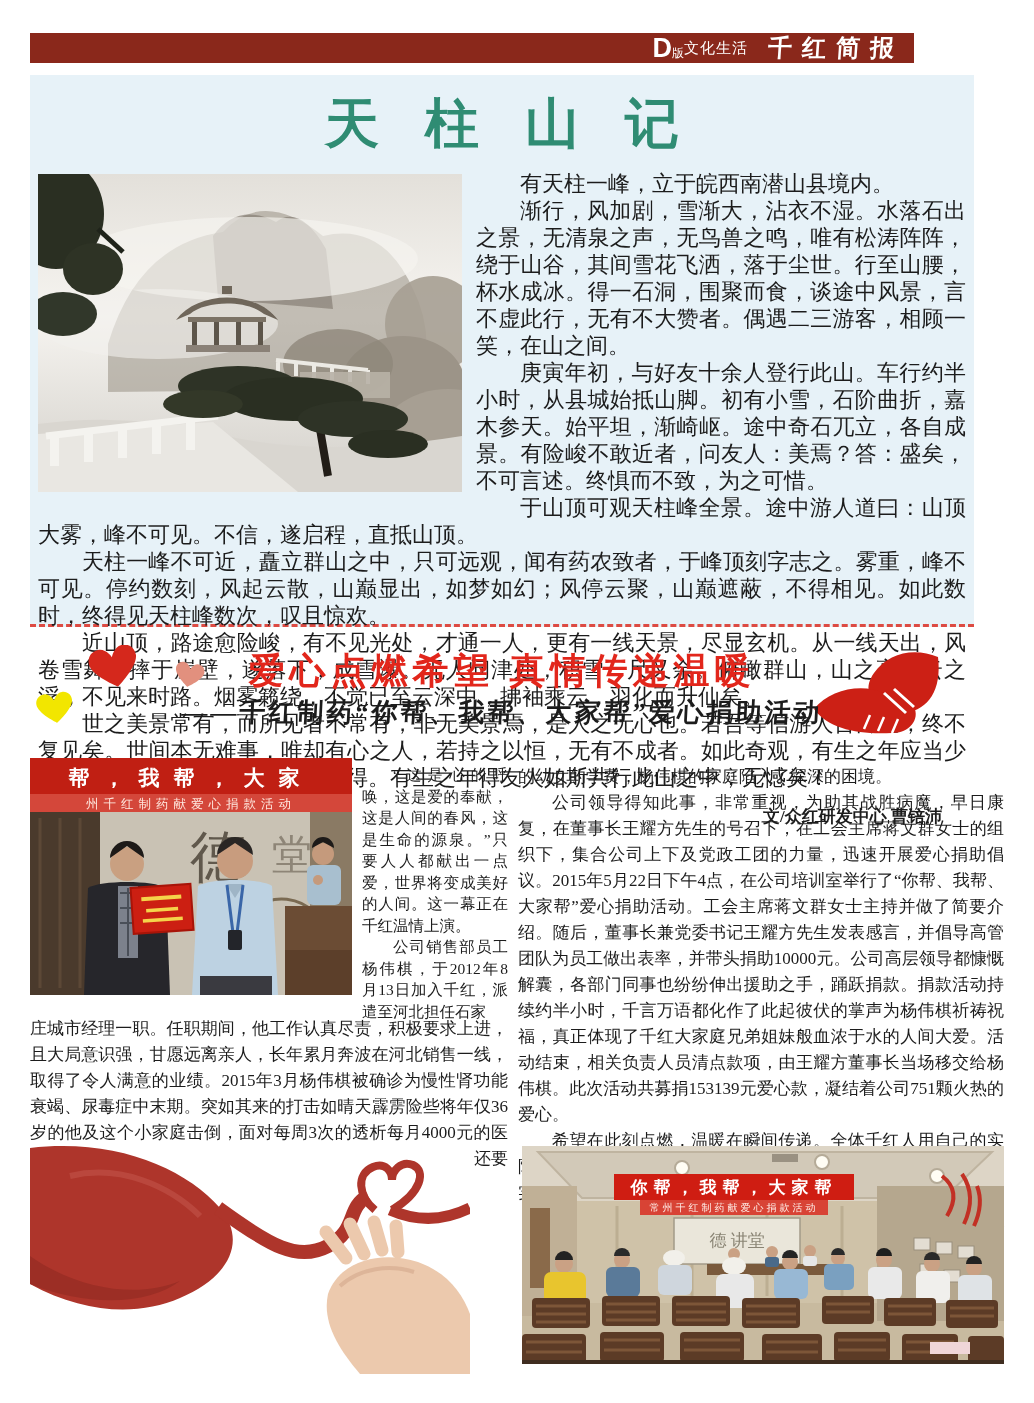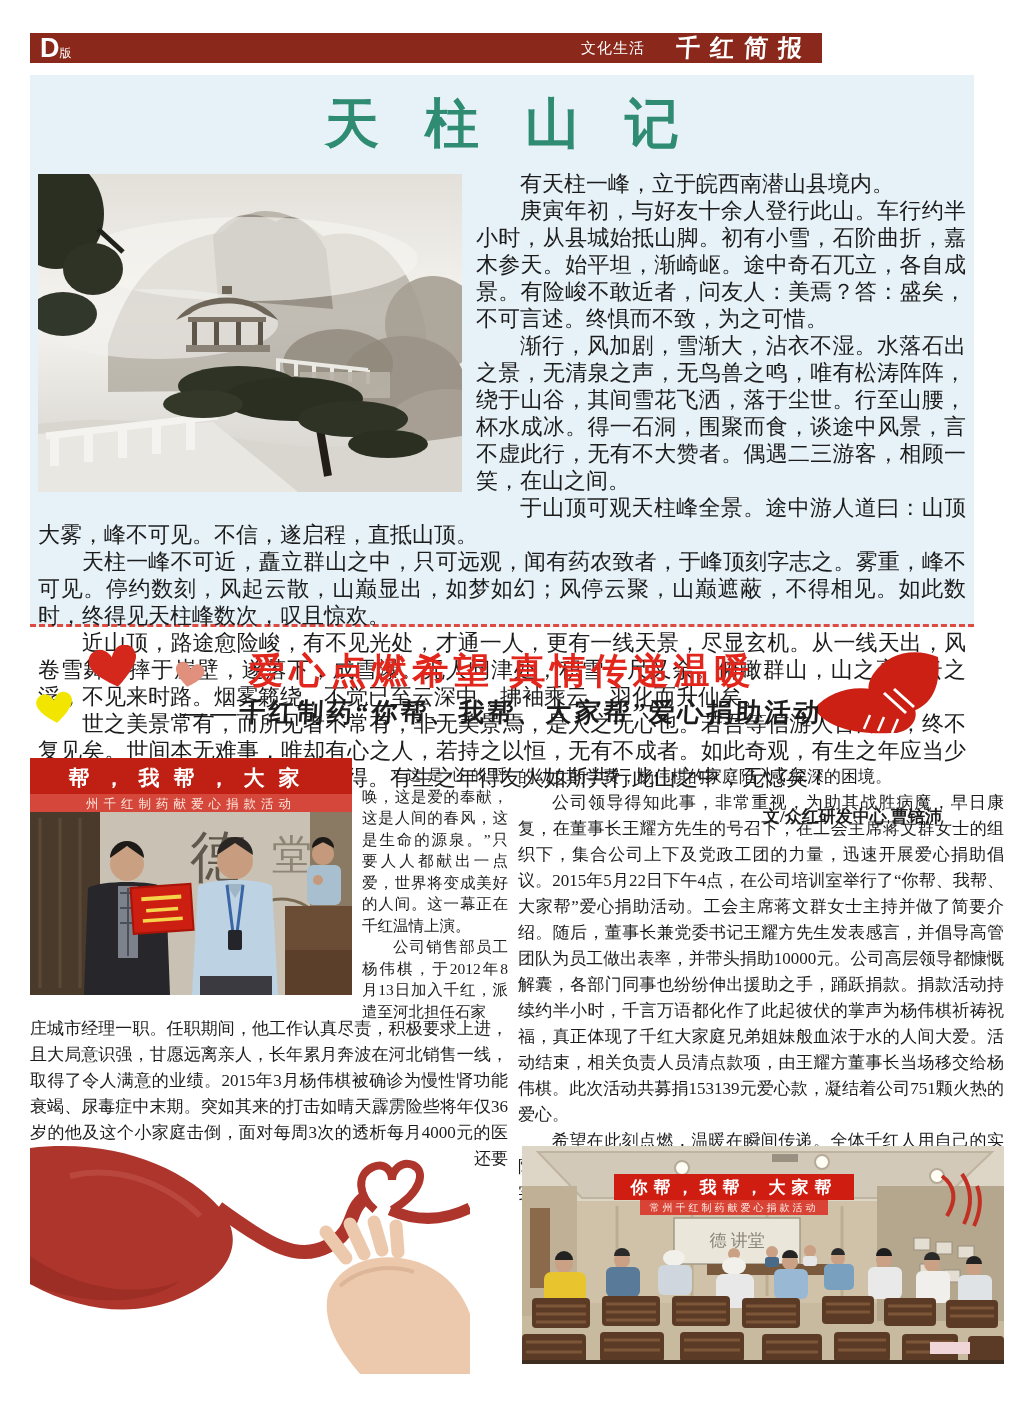--- a/index.html
+++ b/index.html
@@ -1,23 +1,23 @@
 <!DOCTYPE html>
 <html><head>
 <meta charset="utf-8">
 <style>
   html,body{margin:0;padding:0;background:#ffffff;}
   .page{position:relative;width:1034px;height:1403px;background:#ffffff;overflow:hidden;
         font-family:"Liberation Serif",serif;color:#1c1c1c;}
   
-  .masthead-bar{position:absolute;left:30px;top:33px;width:792px;height:30px;background:#8a281b;
-    display:flex;align-items:center;justify-content:space-between;padding:0 10px;box-sizing:border-box;color:#fff;}
+  .masthead-bar{position:absolute;left:30px;top:33px;width:884px;height:30px;background:#8a281b;
+    display:flex;align-items:center;justify-content:flex-end;padding:0 10px;box-sizing:border-box;color:#fff;}
   .page-label{font-family:"Liberation Sans",sans-serif;font-weight:bold;font-size:27px;line-height:1;}
   .page-label small{font-size:12px;font-weight:normal;}
-  .masthead-right{display:flex;align-items:center;gap:31px;}
+  .masthead-right{display:flex;align-items:center;gap:20px;}
   .section-label{font-size:15px;letter-spacing:1px;}
   .masthead-title{font-size:24px;font-weight:bold;letter-spacing:10px;transform:skewX(-4deg);}
   
   .article1{position:absolute;left:30px;top:75px;width:944px;height:552px;background:#e7f2f8;
     box-sizing:border-box;padding:16px 8px 0 8px;border-bottom:3px dashed #dd4b43;}
   .a1-title{margin:4px 0 16px 0;text-align:center;color:#2f8c73;font-size:54px;font-weight:bold;
     letter-spacing:46px;padding-left:46px;line-height:1.1;}
   .a1-photo{float:left;width:424px;height:318px;margin:4px 14px 8px 0;}
   .a1-body p{margin:0;font-size:22px;line-height:27px;text-align:justify;text-indent:2em;}
   .a1-byline{clear:both;text-align:right;font-weight:bold;font-size:17px;padding:14px 24px 0 0;}
@@ -116,22 +116,22 @@
             <path d="M282,258 L330,250 M280,250 L225,235" stroke="#221d17" stroke-width="5" fill="none"></path>
             <ellipse cx="200" cy="212" rx="60" ry="20" fill="#2e3326"></ellipse>
             <ellipse cx="255" cy="225" rx="70" ry="22" fill="#2a2f22"></ellipse>
             <ellipse cx="315" cy="245" rx="55" ry="18" fill="#2e3326"></ellipse>
             <ellipse cx="165" cy="230" rx="40" ry="14" fill="#333828"></ellipse>
             <ellipse cx="350" cy="270" rx="40" ry="14" fill="#2a2f22"></ellipse>
           </g>
         </svg>
       </div>
       <p>有天柱一峰，立于皖西南潜山县境内。</p>
+      <p>渐行，风加剧，雪渐大，沾衣不湿。水落石出之景，无清泉之声，无鸟兽之鸣，唯有松涛阵阵，绕于山谷，其间雪花飞洒，落于尘世。行至山腰，杯水成冰。得一石洞，围聚而食，谈途中风景，言不虚此行，无有不大赞者。偶遇二三游客，相顾一笑，在山之间。</p>
       <p>庚寅年初，与好友十余人登行此山。车行约半小时，从县城始抵山脚。初有小雪，石阶曲折，嘉木参天。始平坦，渐崎岖。途中奇石兀立，各自成景。有险峻不敢近者，问友人：美焉？答：盛矣，不可言述。终惧而不致，为之可惜。</p>
-      <p>渐行，风加剧，雪渐大，沾衣不湿。水落石出之景，无清泉之声，无鸟兽之鸣，唯有松涛阵阵，绕于山谷，其间雪花飞洒，落于尘世。行至山腰，杯水成冰。得一石洞，围聚而食，谈途中风景，言不虚此行，无有不大赞者。偶遇二三游客，相顾一笑，在山之间。</p>
       <p>于山顶可观天柱峰全景。途中游人道曰：山顶大雾，峰不可见。不信，遂启程，直抵山顶。</p>
       <p>天柱一峰不可近，矗立群山之中，只可远观，闻有药农致者，于峰顶刻字志之。雾重，峰不可见。停约数刻，风起云散，山巅显出，如梦如幻；风停云聚，山巅遮蔽，不得相见。如此数时，终得见天柱峰数次，叹且惊欢。</p>
       <p>近山顶，路途愈险峻，有不见光处，才通一人，更有一线天景，尽显玄机。从一线天出，风卷雪舞，摔于崖壁，遂落下，成雪瀑。无人问津处，积雪一尺又余。俯瞰群山，山之高，云之浮，不见来时路。烟雾籁绕，不觉已至云深中，拂袖乘云，羽化而升仙矣。</p>
       <p>世之美景常有，而所见者不常有，非无美景焉，是人之无心也。若吾等信游人言而退，终不复见矣。世间本无难事，唯却有心之人，若持之以恒，无有不成者。如此奇观，有生之年应当少见。如此友人，有生之年当不多得。有生之年得友人如斯共行此山之中，无憾矣！</p>
       <div class="a1-byline">文/众红研发中心 曹锫沛</div>
     </div>
   </div>
 
   <div class="a2-head">
     <svg class="a2-hearts" width="210" height="95" viewBox="0 0 210 95">

